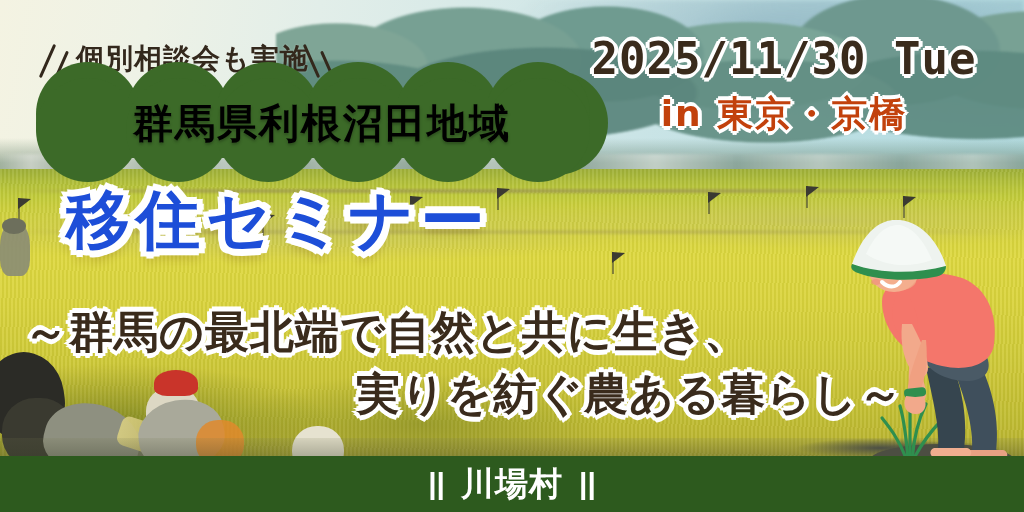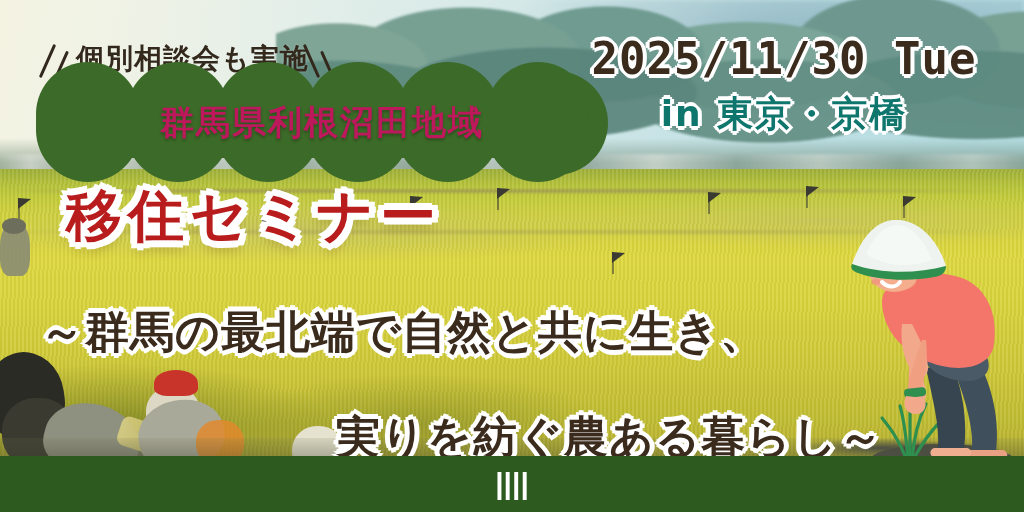--- a/index.html
+++ b/index.html
@@ -159,76 +159,76 @@
     position:absolute; display:block; width:104px; height:104px;
     border-radius:50%; background:#3c6a28; top:-9px;
   }
   .badge-core {
     position:absolute; left:14px; top:8px; right:14px; height:70px;
     background:#3c6a28;
   }
   .badge-text {
     position:absolute; inset:0; display:flex; align-items:center; justify-content:center;
     font-family:"DejaVu Sans","Liberation Sans",sans-serif;
-    font-size:34px; font-weight:bold; color:#be185d; letter-spacing:2px;
+    font-size:40px; font-weight:bold; color:#000000; letter-spacing:2px;
     white-space:nowrap;
     text-shadow:0 2px 3px rgba(0,0,0,.28);
   }
 
   
   .datewrap { position:absolute; right:40px; top:36px; text-align:center; width:400px; }
   .dateline {
     font-family:"DejaVu Sans Mono","Liberation Mono",monospace;
     font-size:44px; font-weight:bold; letter-spacing:1px;
     color:#3a2b1c; line-height:1.05;
     -webkit-text-stroke:0; 
     text-shadow:
       -3px 0 0 #fff, 3px 0 0 #fff, 0 -3px 0 #fff, 0 3px 0 #fff,
       -2px -2px 0 #fff, 2px -2px 0 #fff, -2px 2px 0 #fff, 2px 2px 0 #fff,
       -4px 0 0 #fff, 4px 0 0 #fff, 0 -4px 0 #fff, 0 4px 0 #fff;
     white-space:nowrap;
   }
   .placeline {
     margin-top:8px;
     font-family:"DejaVu Sans","Liberation Sans",sans-serif;
-    font-size:36px; font-weight:bold; letter-spacing:2px; color:#0f766e;
+    font-size:36px; font-weight:bold; letter-spacing:2px; color:#c2410c;
     text-shadow:
       -3px 0 0 #fff, 3px 0 0 #fff, 0 -3px 0 #fff, 0 3px 0 #fff,
       -2px -2px 0 #fff, 2px -2px 0 #fff, -2px 2px 0 #fff, 2px 2px 0 #fff,
       -4px 0 0 #fff, 4px 0 0 #fff, 0 -4px 0 #fff, 0 4px 0 #fff;
     white-space:nowrap;
   }
 
   
   .maintitle {
     position:absolute; left:66px; top:188px;
     font-family:"DejaVu Sans","Liberation Sans",sans-serif;
-    font-size:56px; font-weight:bold; letter-spacing:6px;
-    color:#b91c1c; white-space:nowrap; line-height:1;
+    font-size:64px; font-weight:bold; letter-spacing:6px;
+    color:#1d4ed8; white-space:nowrap; line-height:1;
     text-shadow:
       -5px 0 0 #fff, 5px 0 0 #fff, 0 -5px 0 #fff, 0 5px 0 #fff,
       -4px -4px 0 #fff, 4px -4px 0 #fff, -4px 4px 0 #fff, 4px 4px 0 #fff,
       -7px 0 0 #fff, 7px 0 0 #fff, 0 -7px 0 #fff, 0 7px 0 #fff,
       -6px -5px 0 #fff, 6px -5px 0 #fff, -6px 5px 0 #fff, 6px 5px 0 #fff,
       0 10px 10px rgba(80,40,10,.22);
   }
 
   
   .sub1, .sub2 {
     position:absolute;
     font-family:"DejaVu Sans","Liberation Sans",sans-serif;
     font-weight:bold; color:#3a2b1c; white-space:nowrap; line-height:1;
     font-size:44px; letter-spacing:1px;
     text-shadow:
       -4px 0 0 #fff, 4px 0 0 #fff, 0 -4px 0 #fff, 0 4px 0 #fff,
       -3px -3px 0 #fff, 3px -3px 0 #fff, -3px 3px 0 #fff, 3px 3px 0 #fff,
       -5px 0 0 #fff, 5px 0 0 #fff, 0 -5px 0 #fff, 0 5px 0 #fff;
   }
-  .sub1 { left:40px;  top:310px; }
-  .sub2 { left:336px; top:372px;margin-top:43px; }
+  .sub1 { left:24px;  top:310px; }
+  .sub2 { left:356px; top:372px; }
 
   
   .farmer { position:absolute; left:846px; right:0; top:220px; height:250px; }
   .farmer svg { display:block; width:178px; height:250px; }
 
   
   .bottombar {
     position:absolute; left:0; bottom:0; width:100%; height:56px;
     background:#2d5a1e;
     display:flex; align-items:center; justify-content:center; gap:0;
@@ -382,17 +382,18 @@
 
       <path d="M6 44 C18 10 36 -2 54 0 C74 2 92 20 100 46 C70 56 34 56 6 44 Z" fill="#eef3ef"></path>
       <path d="M6 44 C34 54 70 54 100 46 C100 52 96 56 88 57 C64 62 30 60 12 53 C6 51 4 48 6 44 Z" fill="#2f8f4e"></path>
       <path d="M20 34 C30 12 42 4 54 5 C66 7 78 20 86 40 C64 48 40 47 20 34 Z" fill="#f7fbf8" opacity=".75"></path>
     </svg>
   </div>
 
   <div class="bottombar">
     <span class="sep">|</span>
     <span class="sep">|</span>
+    <span class="muni">川場村</span>
     <span class="sep">|</span>
     <span class="sep">|</span>
   </div>
 
 </div>
 
 </body></html>

